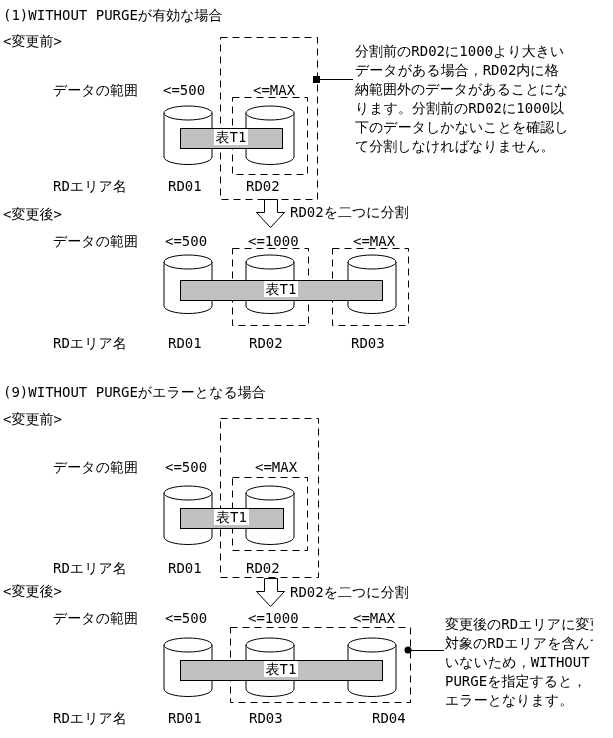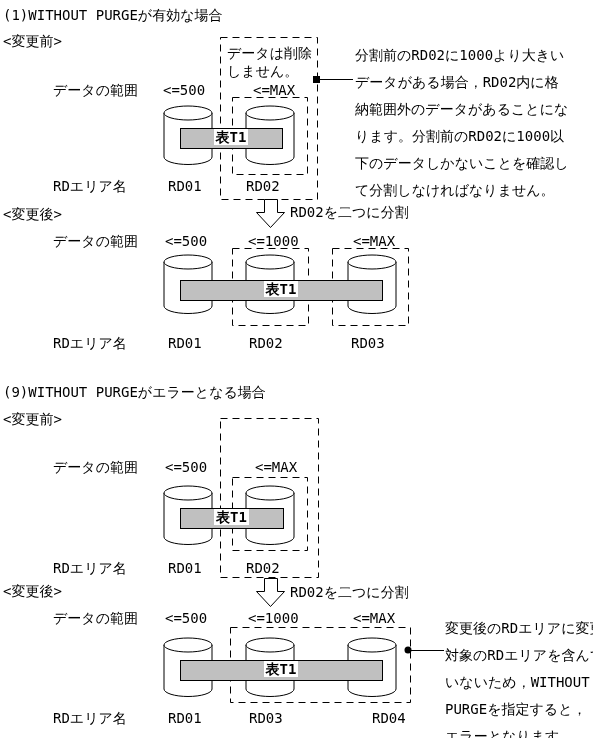--- a/index.html
+++ b/index.html
@@ -1,23 +1,23 @@
 <!DOCTYPE html>
 <html><head>
 <meta charset="utf-8">
 <style>
   html,body{margin:0;padding:0;background:#fff;}
   .canvas{position:relative;width:593px;height:738px;background:#fff;overflow:hidden;
           font-family:"DejaVu Sans Mono","Liberation Mono",monospace;color:#000;}
   svg.layer{position:absolute;left:0;top:0;}
   .t{position:absolute;font-size:14px;line-height:15px;white-space:pre-line;}
   .note{line-height:18px;}
-  .multi{line-height:27px;}
+  .multi{line-height:19px;}
   .bar-label{position:absolute;text-align:center;font-size:14px;line-height:15px;}
-  .bar-label span{background:#fff;padding:0 2px;font-weight:bold;}
+  .bar-label span{background:#fff;padding:0 2px;}
 </style>
 </head>
 <body>
 
 <div class="canvas">
 
   <svg class="layer" width="613" height="738" viewBox="0 0 613 738">
 
     <g fill="none" stroke="#000" stroke-width="1" stroke-dasharray="7 5">
       <rect x="220.5" y="37.5" width="97" height="162"></rect>
@@ -86,22 +86,20 @@
     </g>
 
     <rect x="313" y="76" width="7" height="7" fill="#000"></rect>
     <line x1="320" y1="79.5" x2="353" y2="79.5" stroke="#000"></line>
     <circle cx="408" cy="650" r="3.5" fill="#000"></circle>
     <line x1="411" y1="650.5" x2="444" y2="650.5" stroke="#000"></line>
   </svg>
 
   <div class="t" style="left:3px;top:8px">(1)WITHOUT PURGEが有効な場合</div>
   <div class="t" style="left:3px;top:34px">&lt;変更前&gt;</div>
-  <div class="t note" style="left:227px;top:44px;width:92px">データは削除
-しません。</div>
   <div class="t multi" style="left:355px;top:42px;width:256px">分割前のRD02に1000より大きい
 データがある場合，RD02内に格
 納範囲外のデータがあることにな
 ります。分割前のRD02に1000以
 下のデータしかないことを確認し
 て分割しなければなりません。</div>
 
   <div class="t" style="left:53px;top:83px">データの範囲</div>
   <div class="t" style="left:163px;top:83px">&lt;=500</div>
   <div class="t" style="left:253px;top:83px">&lt;=MAX</div>

